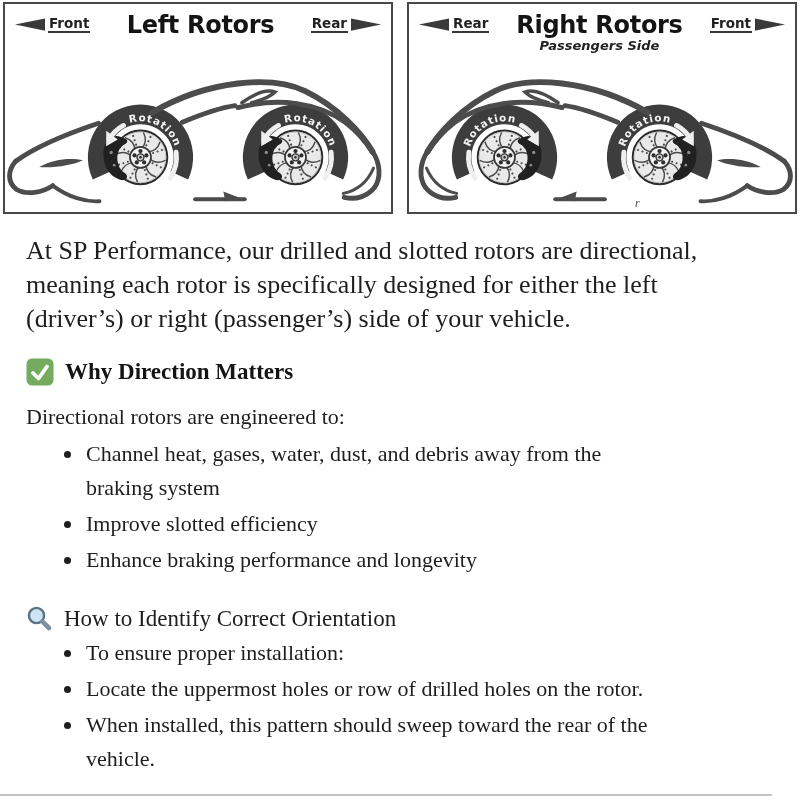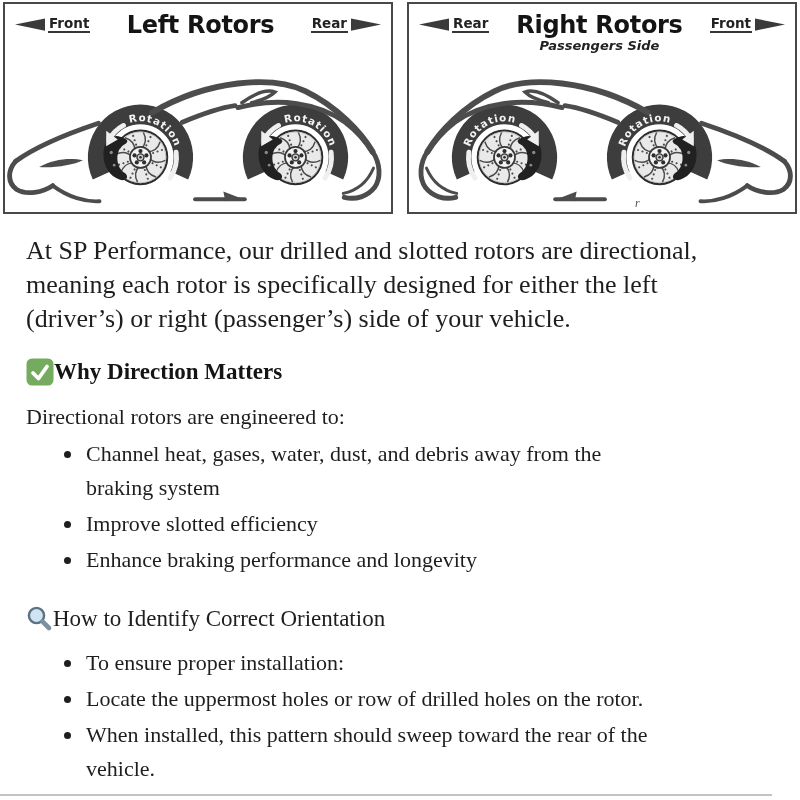--- a/index.html
+++ b/index.html
@@ -17,27 +17,27 @@
   .arr-left{clip-path:polygon(0 50%,100% 3%,100% 97%)}
   .arr-right{clip-path:polygon(100% 50%,0 3%,0 97%)}
   .title-block{text-align:center;flex:1;font-family:"DejaVu Sans",sans-serif;padding-top:1px}
   .panel-title{font-size:24px;font-weight:bold;letter-spacing:-.3px;color:#141414;line-height:1.1}
   .panel-subtitle{font-size:13px;font-weight:bold;font-style:italic;color:#222;line-height:1.2}
   .car-svg{position:absolute;bottom:2px;left:0;width:100%;height:156px;z-index:1}
   .artifact{position:absolute;left:226px;top:192px;font-size:12px;color:#555;z-index:3;font-style:italic}
   
   .article{padding:10px 26px 0}
   .intro{margin:10px 0 0;font-size:26px;line-height:34px;white-space:pre-line}
-  .sec-title{display:flex;align-items:center;margin:22px 0 0;font-size:23px;color:#141414}
+  .sec-title{display:flex;align-items:center;gap:11px;margin:22px 0 0;font-size:23px;color:#141414}
   .sec-title.bold{font-weight:bold}
   .sec-title.reg{font-weight:normal;margin-top:28px;color:#1e1e1e}
   .lead{margin:18px 0 0;font-size:22px}
   ul{margin:7px 0 0;padding-left:58px;font-size:22px;line-height:34px;list-style:disc}
   li{white-space:pre-line;padding-left:2px;margin:2px 0}
-  ul.list2{margin-top:14px}
+  ul.list2{margin-top:4px}
   .emoji-check svg,.emoji-mag svg{display:block}
   .emoji-check,.emoji-mag{flex:none}
   .bottom-rule{position:absolute;left:0;top:794px;width:772px;height:2px;background:#c3c3c3}
 </style>
 </head>
 <body>
 
 <svg width="0" height="0" style="position:absolute" aria-hidden="true">
   <defs>
     <path id="arch" d="M -48.9 22.8 A 54 54 0 1 1 48.9 22.8 L 30.8 14.4 A 34 34 0 1 0 -30.8 14.4 Z" fill="#3d3d3d"></path>

